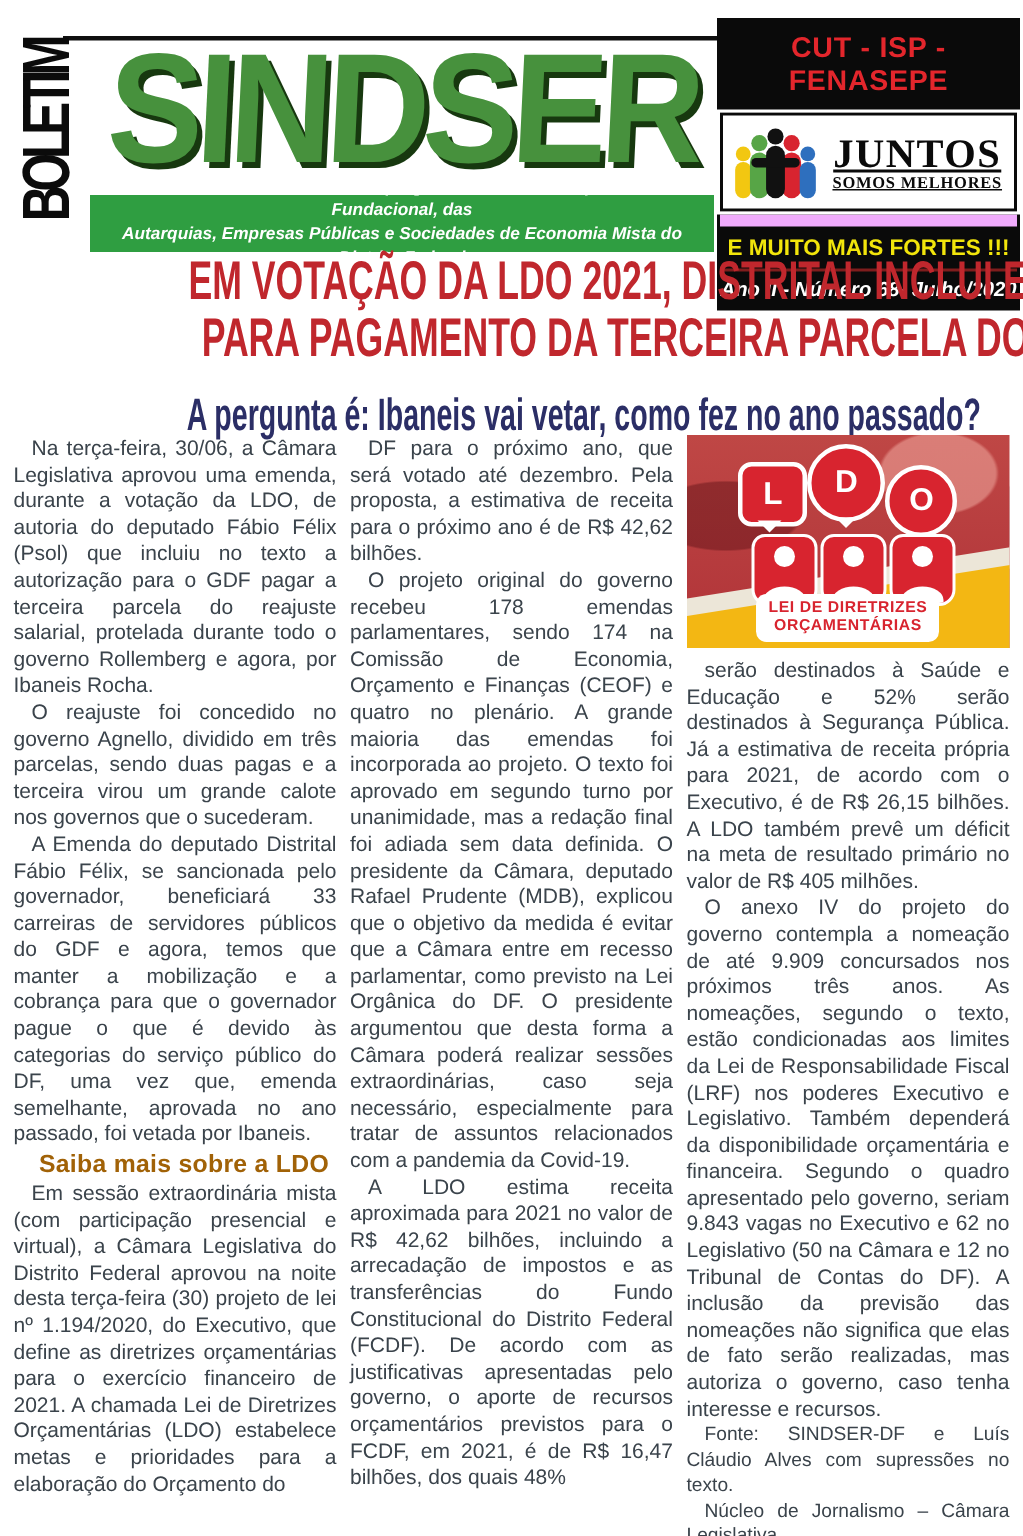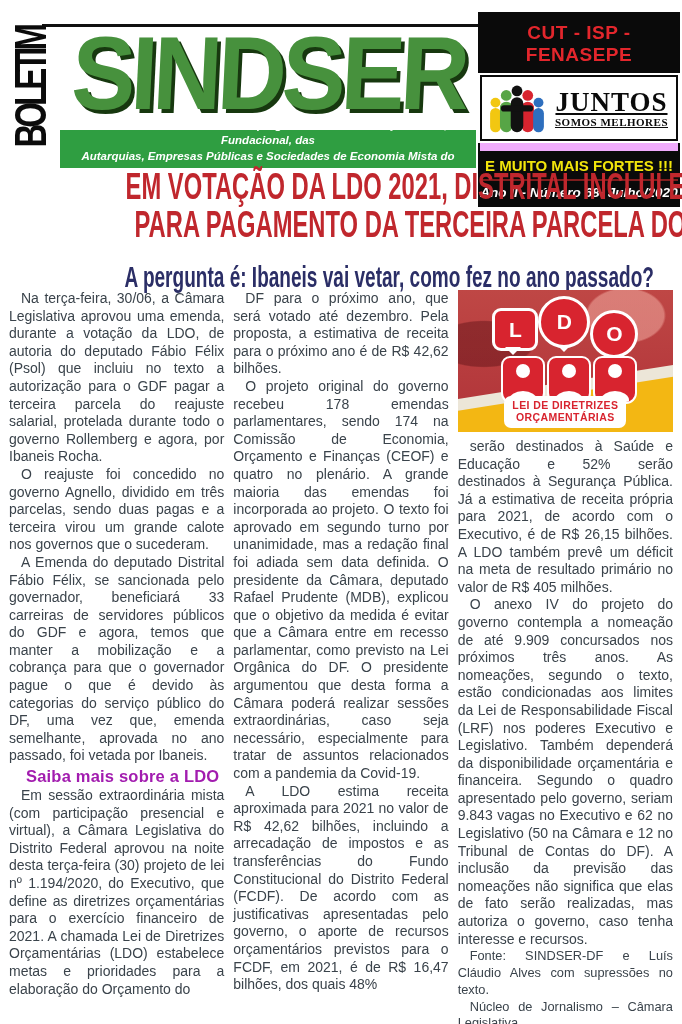--- a/index.html
+++ b/index.html
@@ -54,21 +54,21 @@
   .subheadline { position:absolute; top:260px; left:0; width:552px; text-align:center;
     color:#2b2e66; font-weight:bold; }
   .scondense { display:inline-block; white-space:nowrap; font-size:28px; line-height:34px;
     transform:scaleX(0.68) scaleY(1.08); transform-origin:center; }
 
   
   .bodycols { position:absolute; top:290px; left:9px; width:664px; display:flex; gap:9px; }
   .col { flex:1; min-width:0; color:#3a434b; font-size:14px; line-height:17.6px;
     text-align:justify; }
   .col p { margin:0; text-indent:12px; }
-  .section-heading { font-weight:bold; color:#a21caf; text-align:center; text-indent:0;
+  .section-heading { font-weight:bold; color:#a16207; text-align:center; text-indent:0;
     font-size:16.5px; line-height:22px; letter-spacing:0.2px; margin:1px 0; }
   .smalltext { font-size:12.8px; line-height:16.8px; }
 
   
   .ldo-fig { position:relative; width:100%; height:142px; margin:0 0 6px 0; overflow:hidden;
     background:
       radial-gradient(ellipse at 78% 18%, rgba(240,170,160,0.55) 0 16%, rgba(0,0,0,0) 17%),
       radial-gradient(ellipse at 12% 38%, rgba(90,15,20,0.45) 0 18%, rgba(0,0,0,0) 19%),
       linear-gradient(180deg,#bf4745,#b03338); }
   .ldo-stripe { position:absolute; left:-14px; right:-14px; transform:rotate(-9deg); }

